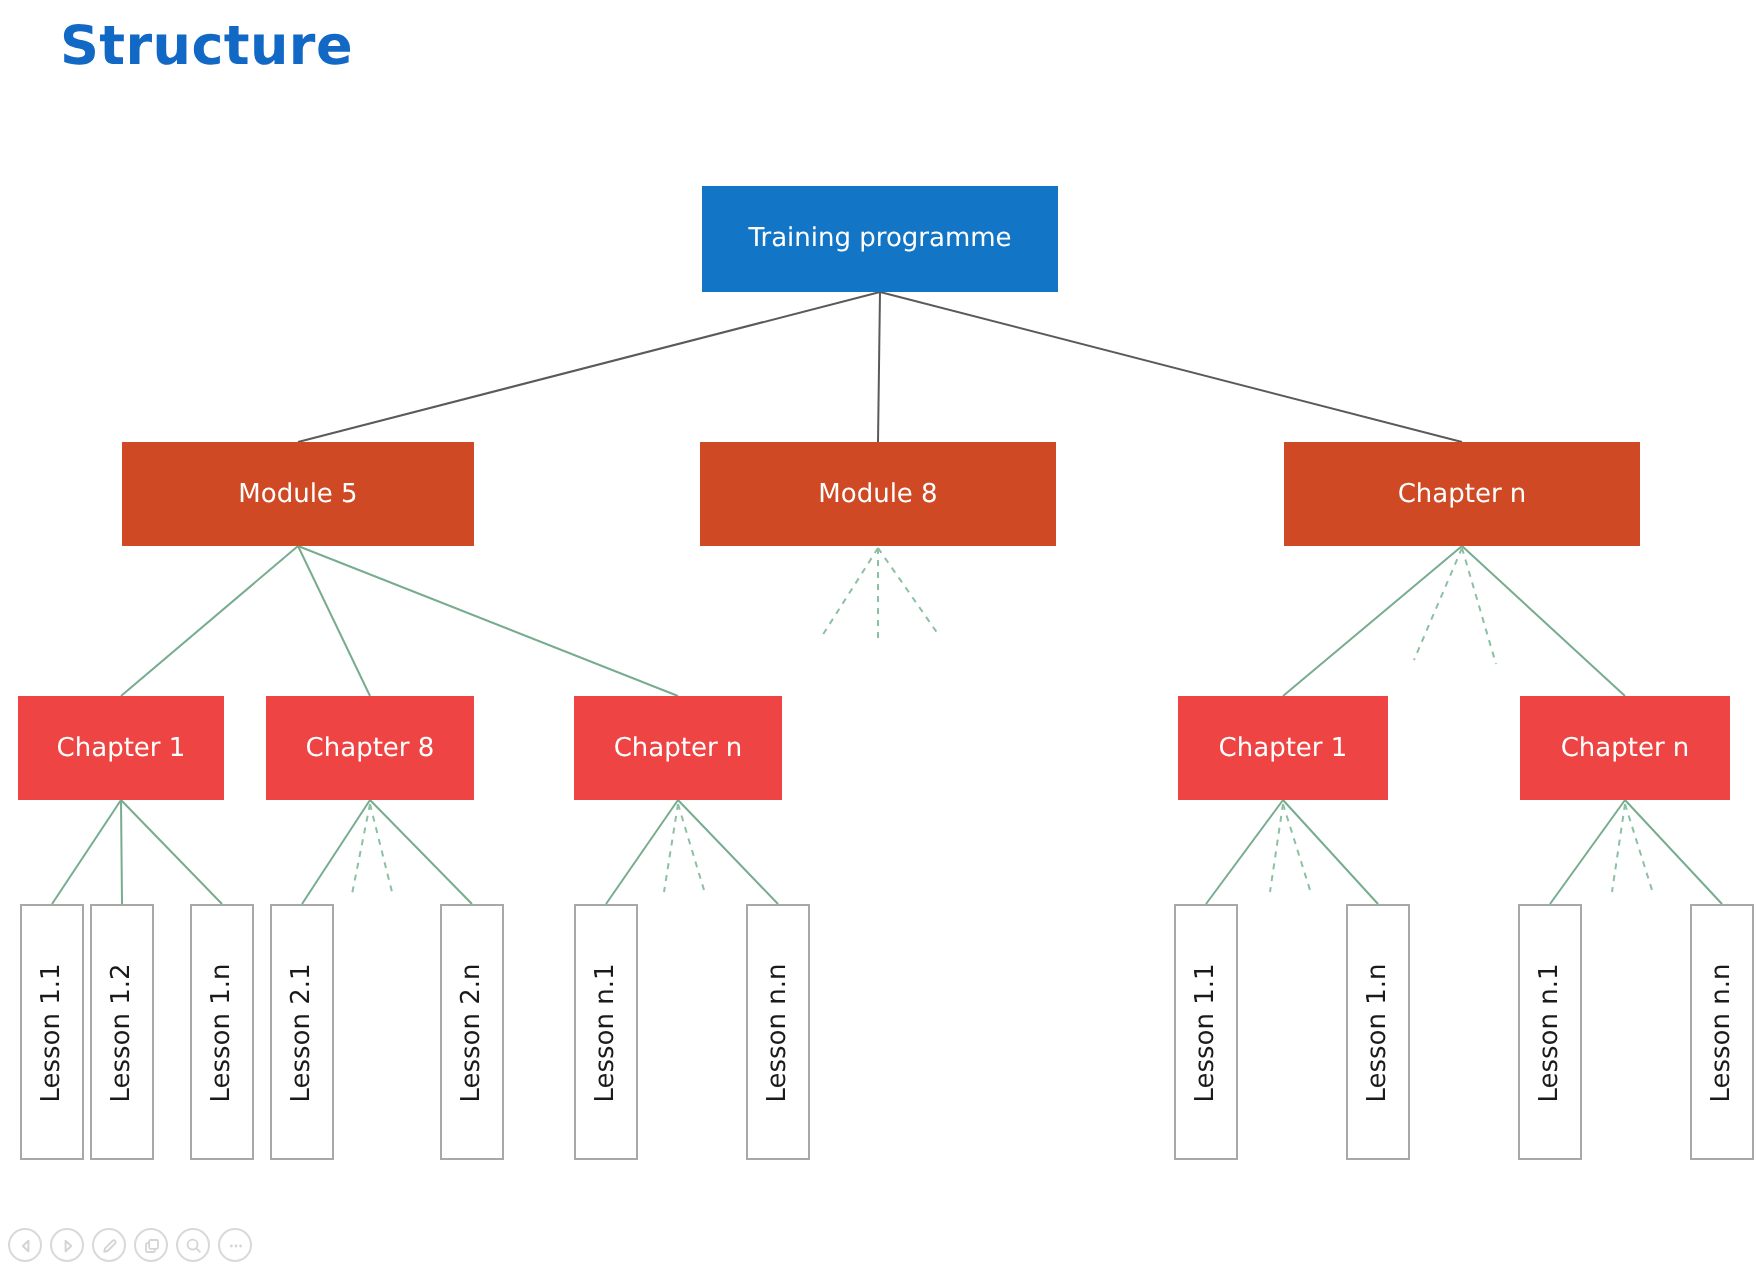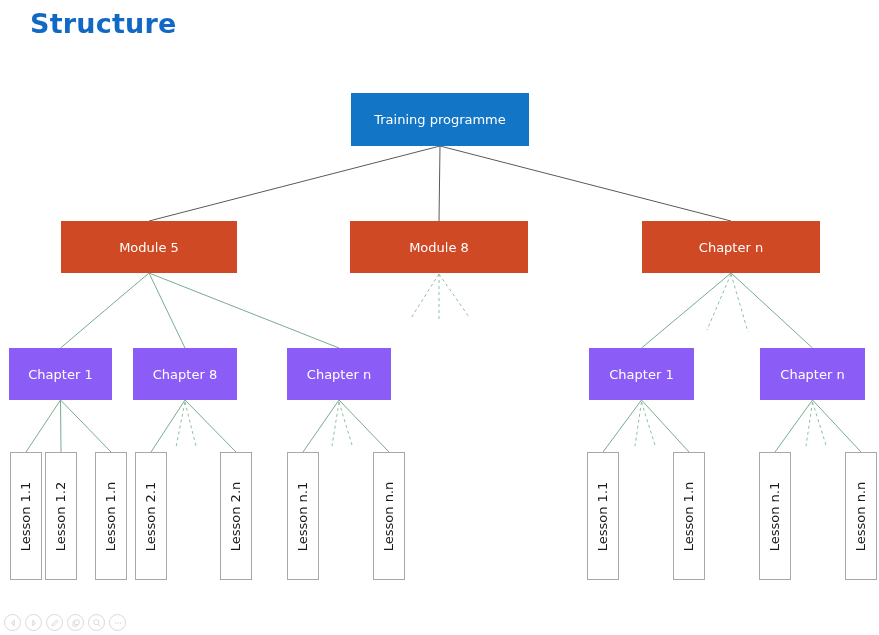--- a/index.html
+++ b/index.html
@@ -13,21 +13,21 @@
     position:absolute;left:30px;top:8px;margin:0;
     font-size:27px;font-weight:bold;color:#1269c5;letter-spacing:0.2px;
   }
   svg.connectors{position:absolute;left:0;top:0;width:879px;height:635px;pointer-events:none;}
   .node{
     position:absolute;display:flex;align-items:center;justify-content:center;
     font-size:13px;color:#ffffff;text-align:center;box-sizing:border-box;
   }
   .root{background:#1375c6;}
   .module{background:#cf4a24;}
-  .chapter{background:#8b5cf6;}
+  .chapter{background:#ef4444;}
   .lesson{
     background:#ffffff;border:1px solid #a8a8a8;color:#1a1a1a;
   }
   .lesson span{
     transform:rotate(-90deg);white-space:nowrap;font-size:13px;
   }
   .toolbar{
     position:absolute;left:4px;top:614px;display:flex;gap:4px;
   }
   .tool-btn{

